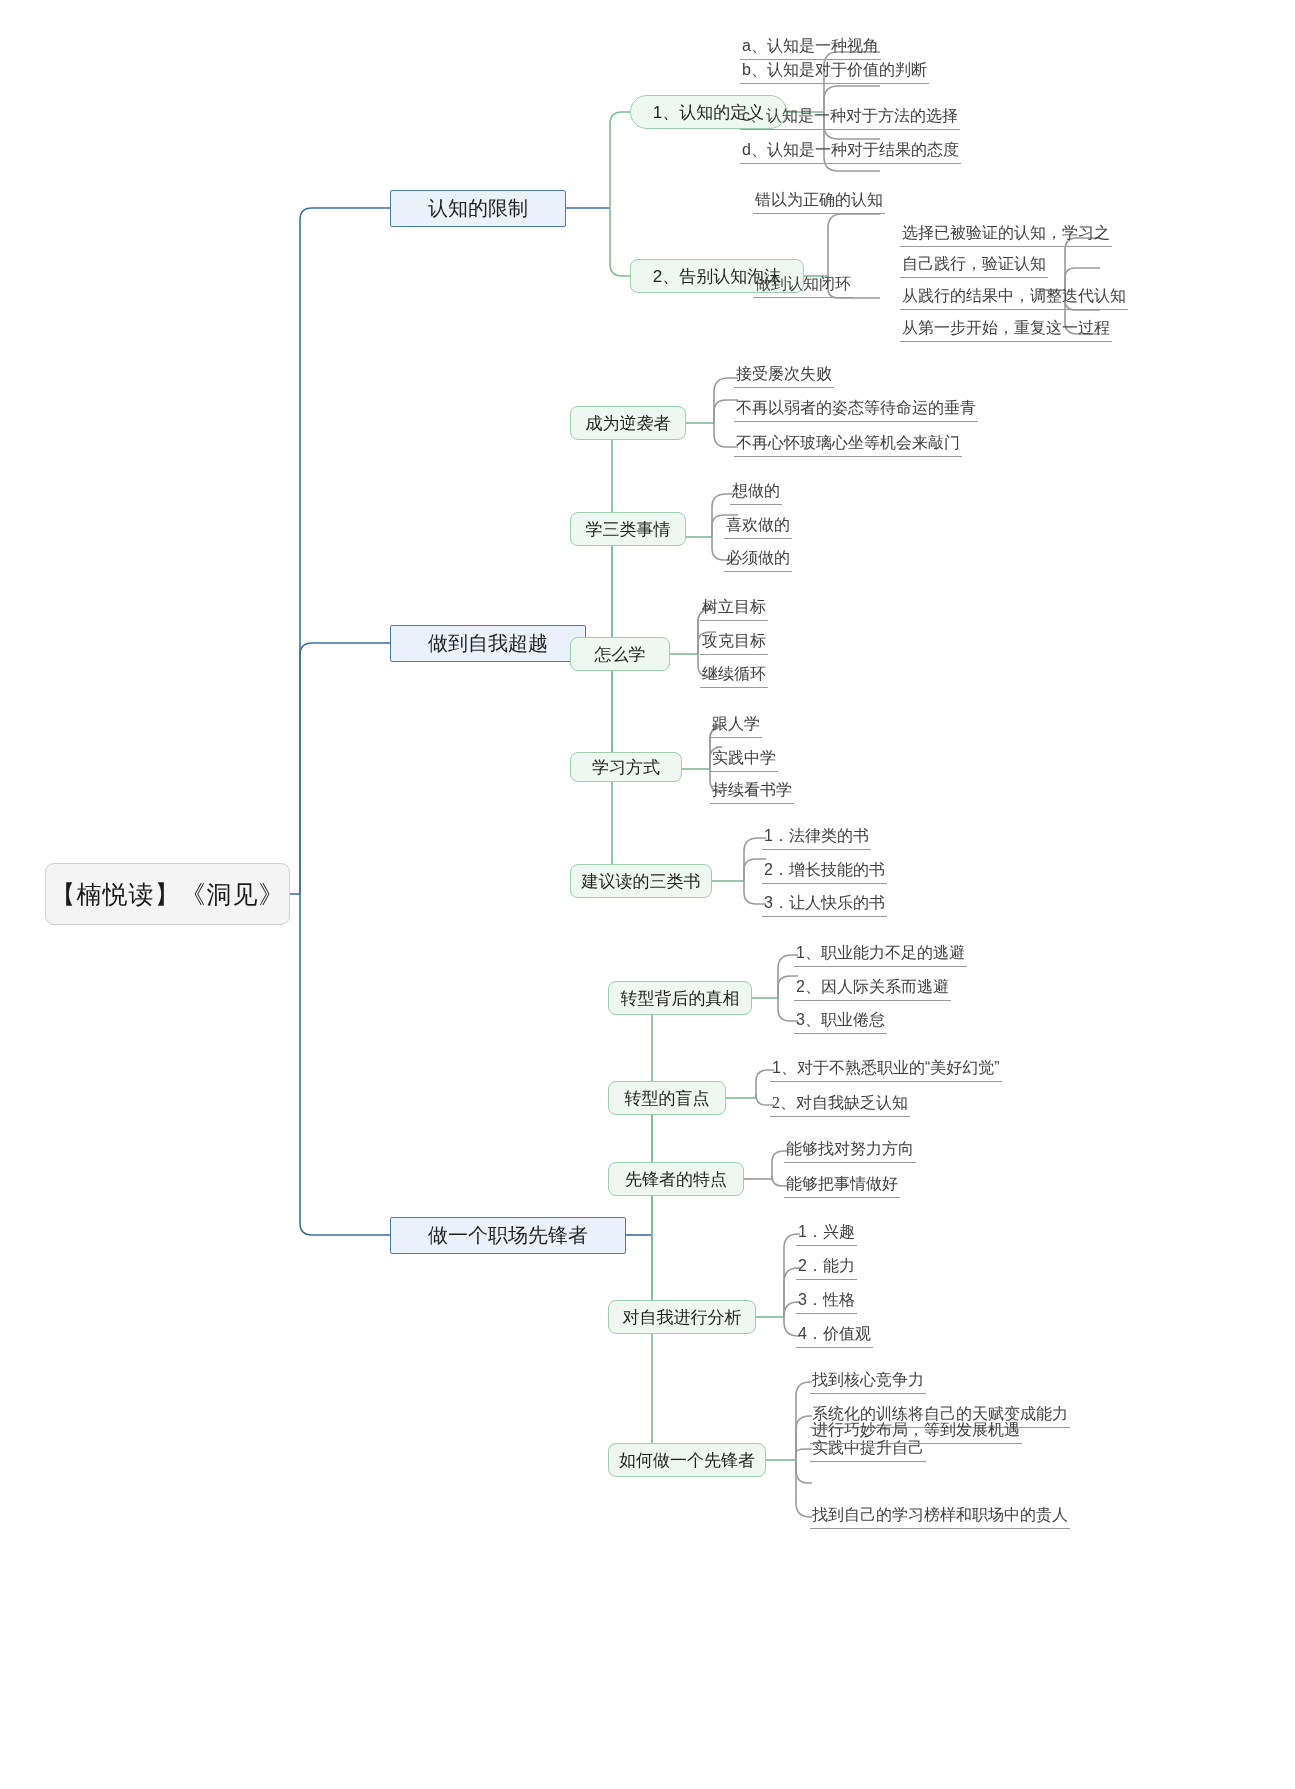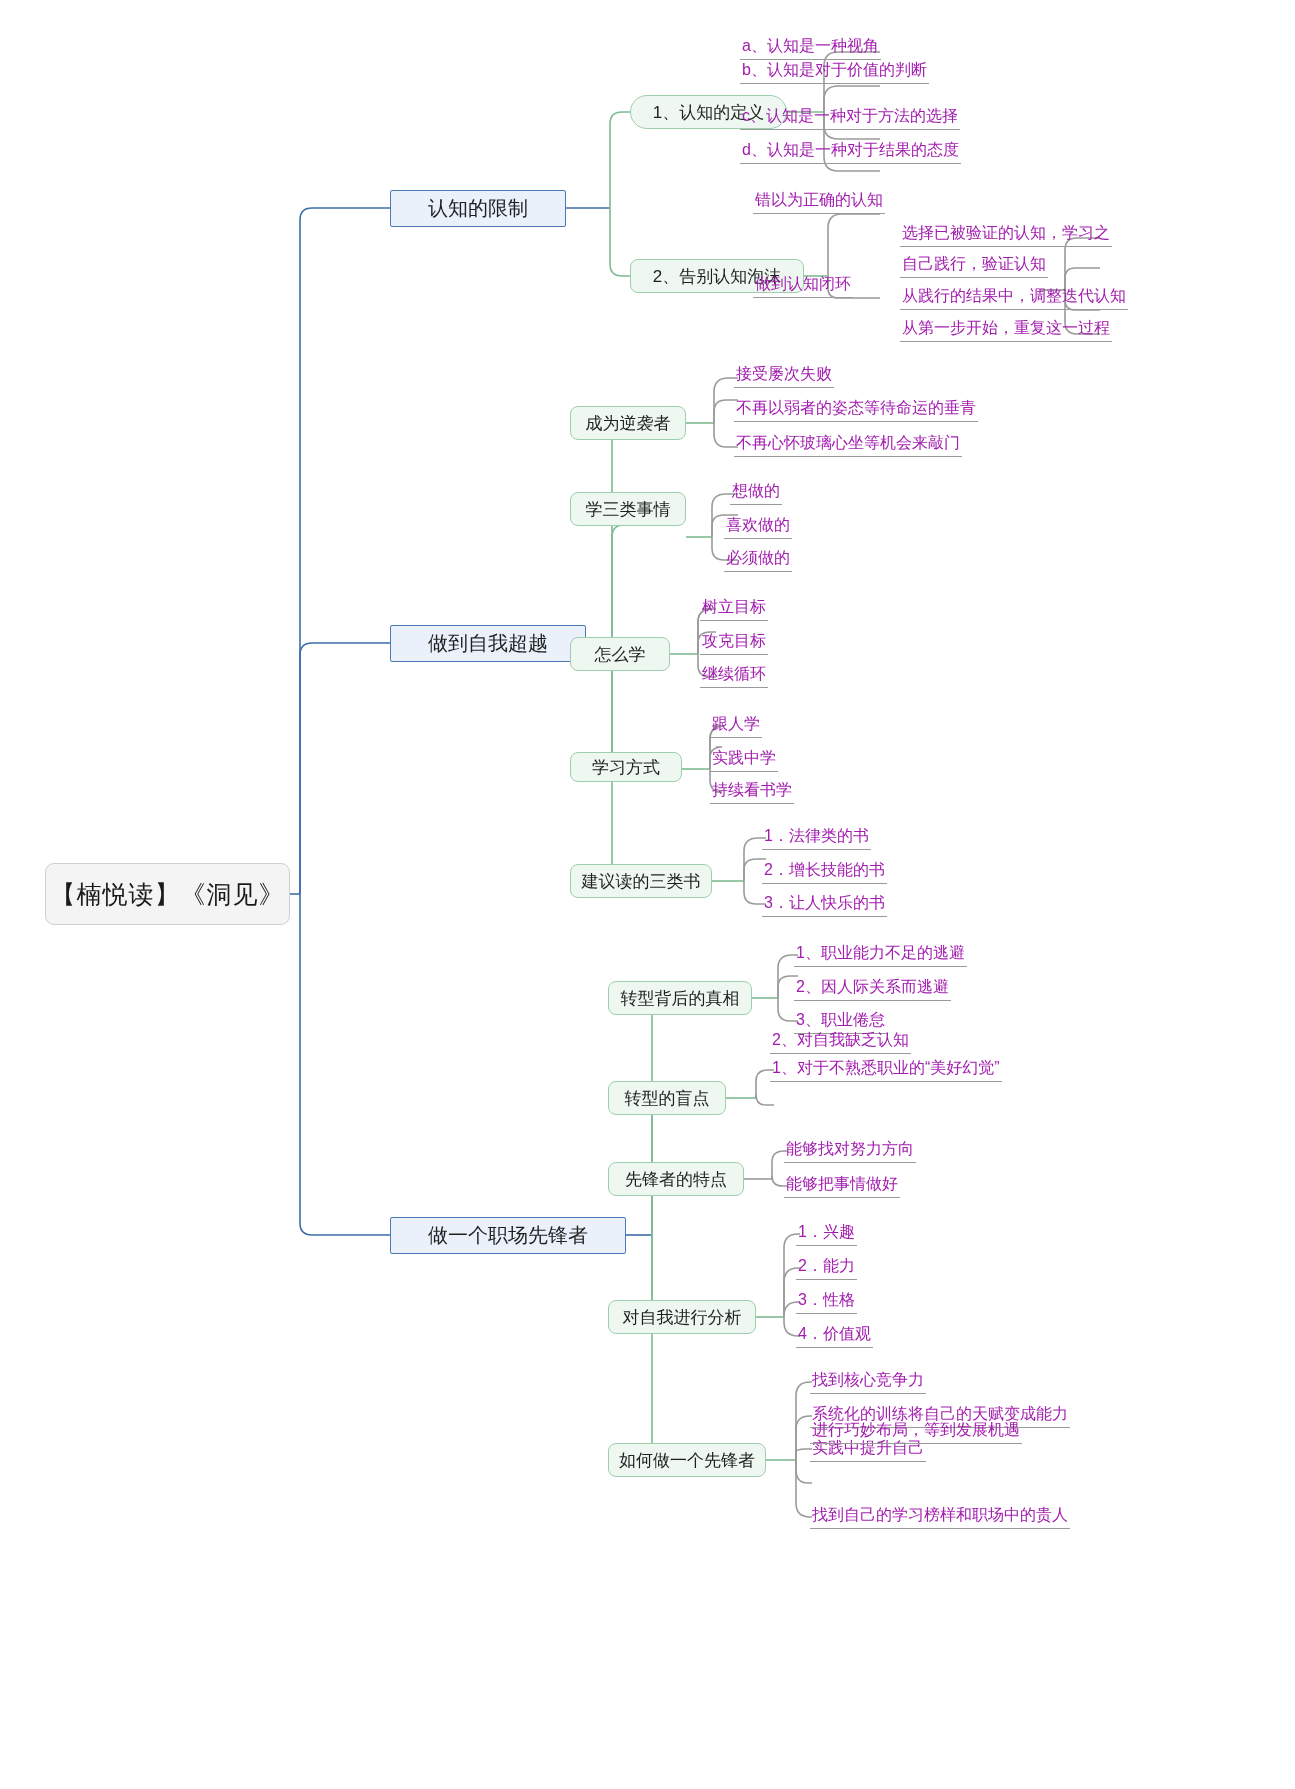--- a/index.html
+++ b/index.html
@@ -13,21 +13,21 @@
 
   .root{border:1px solid #cfcfcf;background:#f4f4f4;border-radius:9px;
         font-size:25px;color:#1a1a1a;padding:0 4px;letter-spacing:1px;}
 
   .lvl1{border:1px solid #4a78b5;background:#eaf1fb;border-radius:2px;
         font-size:20px;color:#1f1f1f;padding:0 14px;}
 
   .lvl2{border:1px solid #9dcfae;background:#eef7f0;border-radius:8px;
         font-size:17px;color:#1f1f1f;padding:0 12px;}
 
-  .leaf{position:absolute;white-space:nowrap;font-size:16px;color:#a21caf;
+  .leaf{position:absolute;white-space:nowrap;font-size:16px;color:#404040;
         border-bottom:1px solid #9a9a9a;padding:0 2px 3px 2px;line-height:20px;}
 </style>
 </head>
 <body>
 
 <div id="canvas">
 
   <svg class="links" viewBox="0 0 1295 1789">
     <g fill="none" stroke-width="1.6">
 
@@ -159,21 +159,21 @@
     <span>做到自我超越</span>
   </div>
 
   <div class="node lvl2" style="left:570px;top:406px;width:116px;height:34px;">
     <span>成为逆袭者</span>
   </div>
   <div class="leaf" style="left:734px;top:364px;">接受屡次失败</div>
   <div class="leaf" style="left:734px;top:398px;">不再以弱者的姿态等待命运的垂青</div>
   <div class="leaf" style="left:734px;top:433px;">不再心怀玻璃心坐等机会来敲门</div>
 
-  <div class="node lvl2" style="left:570px;top:492px;width:116px;height:34px;">
+  <div class="node lvl2" style="left:570px;top:512px;width:116px;height:34px;">
     <span>学三类事情</span>
   </div>
   <div class="leaf" style="left:730px;top:481px;">想做的</div>
   <div class="leaf" style="left:724px;top:515px;">喜欢做的</div>
   <div class="leaf" style="left:724px;top:548px;">必须做的</div>
 
   <div class="node lvl2" style="left:570px;top:637px;width:100px;height:34px;">
     <span>怎么学</span>
   </div>
   <div class="leaf" style="left:700px;top:597px;">树立目标</div>
@@ -202,21 +202,21 @@
     <span>转型背后的真相</span>
   </div>
   <div class="leaf" style="left:794px;top:943px;">1、职业能力不足的逃避</div>
   <div class="leaf" style="left:794px;top:977px;">2、因人际关系而逃避</div>
   <div class="leaf" style="left:794px;top:1010px;">3、职业倦怠</div>
 
   <div class="node lvl2" style="left:608px;top:1081px;width:118px;height:34px;">
     <span>转型的盲点</span>
   </div>
   <div class="leaf" style="left:770px;top:1058px;">1、对于不熟悉职业的“美好幻觉”</div>
-  <div class="leaf" style="left:770px;top:1030px;">2、对自我缺乏认知</div>
+  <div class="leaf" style="left:770px;top:1093px;font-family:Liberation Serif, serif;">2、对自我缺乏认知</div>
 
   <div class="node lvl2" style="left:608px;top:1162px;width:136px;height:34px;">
     <span>先锋者的特点</span>
   </div>
   <div class="leaf" style="left:784px;top:1139px;">能够找对努力方向</div>
   <div class="leaf" style="left:784px;top:1174px;">能够把事情做好</div>
 
   <div class="node lvl2" style="left:608px;top:1300px;width:148px;height:34px;">
     <span>对自我进行分析</span>
   </div>

